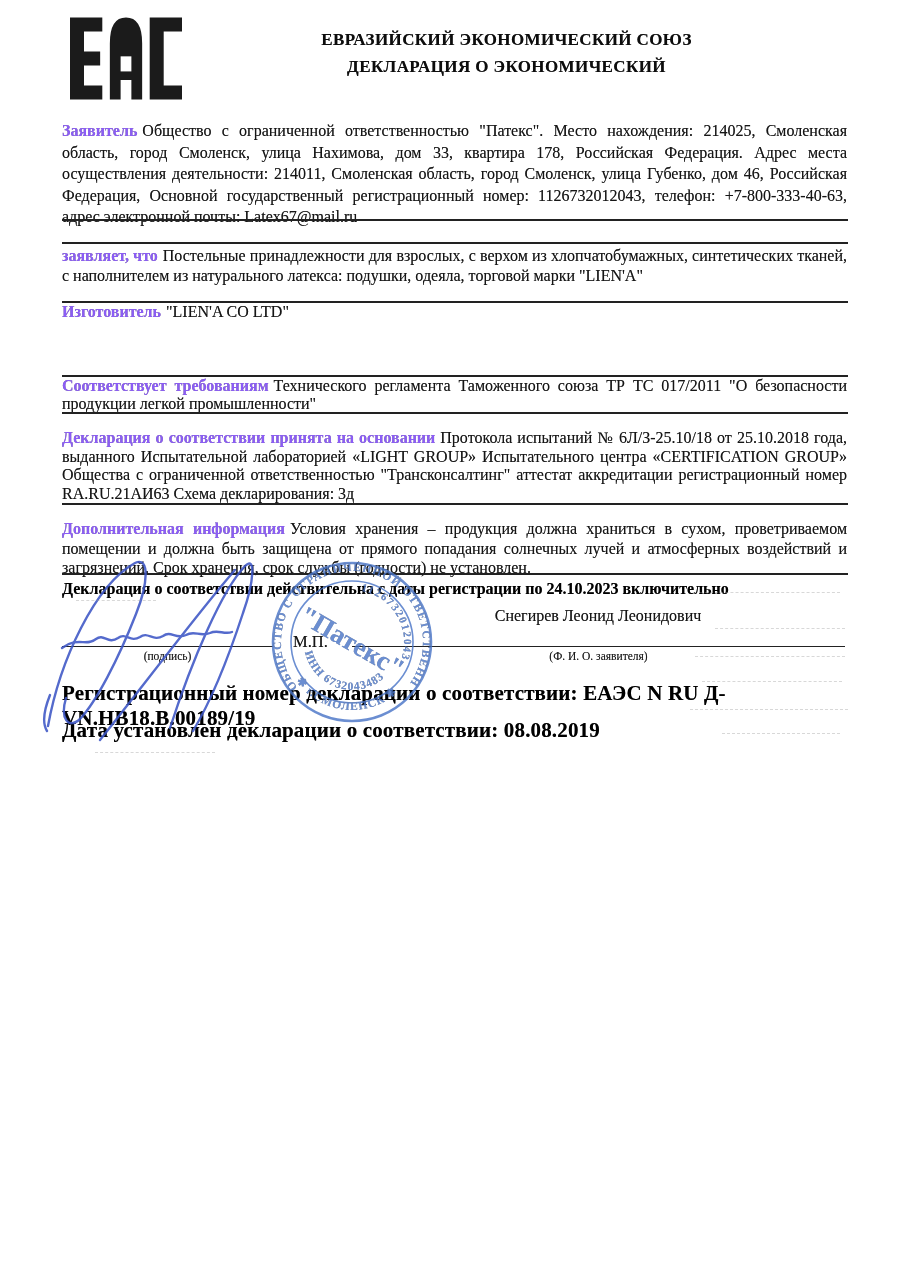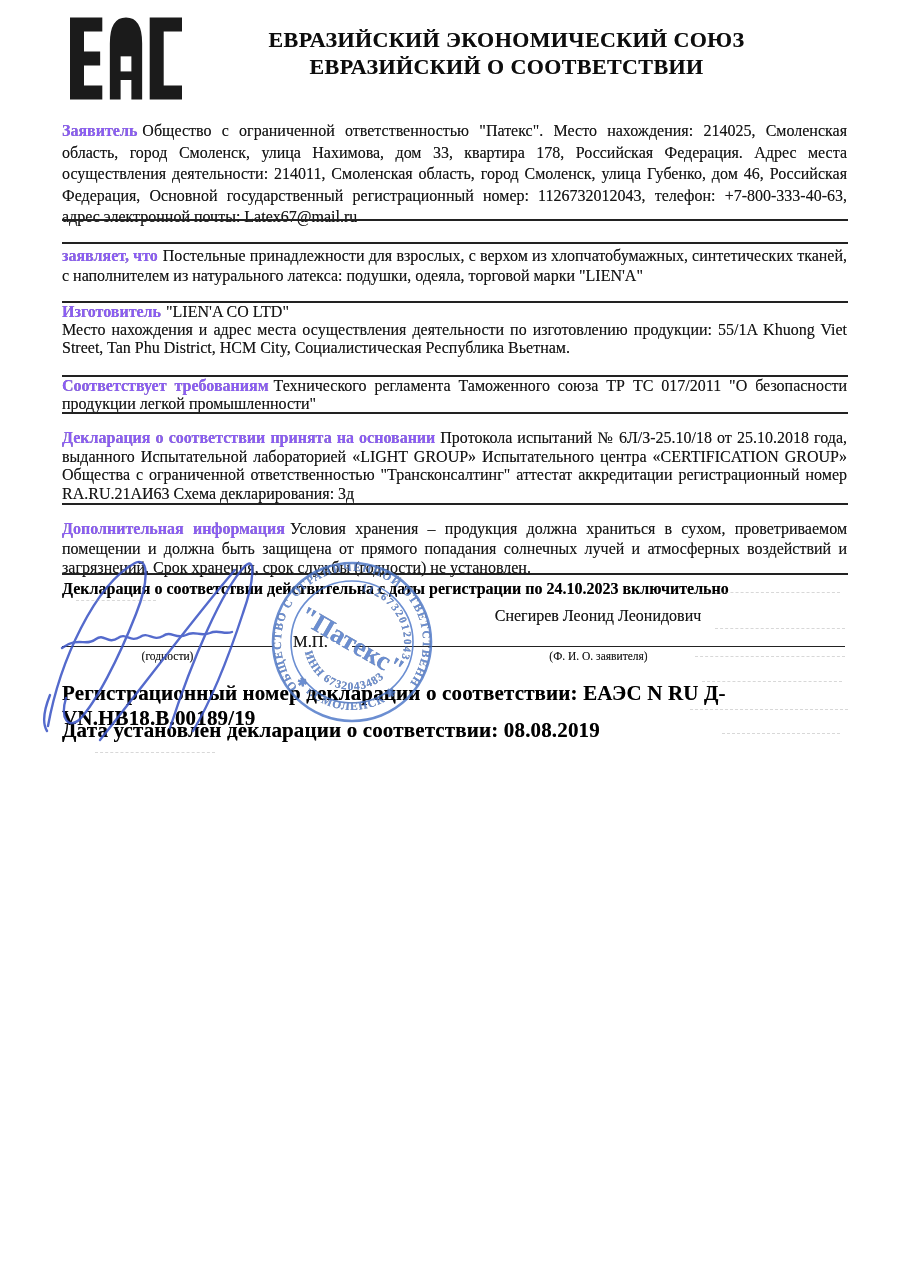--- a/index.html
+++ b/index.html
@@ -9,21 +9,21 @@
     text-shadow:0 0 .35px rgba(20,20,20,.55);
   }
   .abs { position:absolute; }
   .para { margin:0; font-size:16px; line-height:21.5px; }
   .just { text-align:justify; }
   .b { font-weight:700; color:#000; }
   .lead { font-weight:700; color:#8b5cf6; margin-right:5px; }
   .rule { position:absolute; left:62px; width:786px; height:0; border-top:2px solid #222; }
   .thinrule { position:absolute; height:0; border-top:1.6px solid #222; }
   .title { position:absolute; left:163px; top:26px; width:687px; text-align:center;
-           font-weight:700; font-size:22px; line-height:27px; letter-spacing:.4px; color:#0d0d0d; }
+           font-weight:700; font-size:17px; line-height:27px; letter-spacing:.4px; color:#0d0d0d; }
   .caption { position:absolute; font-size:11.5px; color:#1c1c1c; }
   .regline { position:absolute; left:62px; font-weight:700; font-size:21px; color:#000; letter-spacing:.15px; }
   .noise { position:absolute; border-top:1px dashed #9a9a9a; opacity:.38; height:0; }
   svg text { font-family:"Liberation Serif", serif; }
   .stampsvg { position:absolute; left:267px; top:557px; width:170px; height:170px; opacity:.82; }
   .sigsvg { position:absolute; left:20px; top:535px; width:280px; height:220px; }
 </style>
 </head>
 <body>
 
@@ -33,40 +33,39 @@
     <g fill="#1b1b1b">
       <path d="M0 0 H30 V13 H13 V31.5 H28 V44.5 H13 V63 H30 V76 H0 Z"></path>
       <path d="M37 76 V24 Q37 0 52 0 Q67 0 67 24 V76 H57 V58 H47 V76 Z"></path>
       <path d="M74 0 H104 V13 H87 V63 H104 V76 H74 Z"></path>
     </g>
     <rect x="47" y="36" width="10" height="14" fill="#ffffff"></rect>
   </svg>
 
   <div class="title">
     <div>ЕВРАЗИЙСКИЙ ЭКОНОМИЧЕСКИЙ СОЮЗ</div>
-    <div>ЕВРАЗИЙСКИЙ О СООТВЕТСТВИИ</div>
+    <div>ДЕКЛАРАЦИЯ О ЭКОНОМИЧЕСКИЙ</div>
   </div>
 
   <p class="abs para just" style="left:62px; top:120px; width:785px;">
     <span class="lead">Заявитель</span><span>Общество с ограниченной ответственностью "Патекс". Место нахождения: 214025, Смоленская область, город Смоленск, улица Нахимова, дом 33, квартира 178, Российская Федерация. Адрес места осуществления деятельности: 214011, Смоленская область, город Смоленск, улица Губенко, дом 46, Российская Федерация, Основной государственный регистрационный номер: 1126732012043, телефон: +7-800-333-40-63, адрес электронной почты: Latex67@mail.ru</span>
   </p>
   <div class="rule" style="top:219px;"></div>
 
   <div class="rule" style="top:242px;"></div>
 
   <p class="abs para just" style="left:62px; top:246px; width:785px; line-height:19.5px;">
     <span class="lead">заявляет, что</span><span>Постельные принадлежности для взрослых, с верхом из хлопчатобумажных, синтетических тканей, с наполнителем из натурального латекса: подушки, одеяла, торговой марки "LIEN'A"</span>
   </p>
   <div class="rule" style="top:301px;"></div>
 
   <div class="abs para" style="left:62px; top:303px; width:785px; line-height:18px;">
     <div>
       <span class="lead">Изготовитель</span><span>"LIEN'A CO LTD"</span>
     </div>
-    <div class="just">Место нахождения и адрес места осуществления деятельности по изготовлению продукции: 55/1A Khuong Viet Street, Tan Phu District, HCM City, Социалистическая Республика Вьетнам.</div>
   </div>
   <div class="rule" style="top:375px;"></div>
 
   <p class="abs para just" style="left:62px; top:377px; width:785px; line-height:17.5px;">
     <span class="lead">Соответствует требованиям</span><span>Технического регламента Таможенного союза ТР ТС 017/2011 "О безопасности продукции легкой промышленности"</span>
   </p>
   <div class="rule" style="top:412px;"></div>
 
   <p class="abs para just" style="left:62px; top:429px; width:785px; line-height:18.5px;">
     <span class="lead">Декларация о соответствии принята на основании</span><span>Протокола испытаний № 6Л/З-25.10/18 от 25.10.2018 года, выданного Испытательной лабораторией «LIGHT GROUP» Испытательного центра «CERTIFICATION GROUP» Общества с ограниченной ответственностью "Трансконсалтинг" аттестат аккредитации регистрационный номер RA.RU.21АИ63 Схема декларирования: 3д</span>
@@ -74,21 +73,21 @@
   <div class="rule" style="top:503px;"></div>
 
   <p class="abs para just" style="left:62px; top:519px; width:785px; line-height:19.5px;">
     <span class="lead">Дополнительная информация</span><span>Условия хранения – продукция должна храниться в сухом, проветриваемом помещении и должна быть защищена от прямого попадания солнечных лучей и атмосферных воздействий и загрязнений. Срок хранения, срок службы (годности) не установлен.</span>
   </p>
   <div class="rule" style="top:573px;"></div>
 
   <p class="abs para b" style="left:62px; top:578px; width:785px;">Декларация о соответствии действительна с даты регистрации по 24.10.2023 включительно</p>
 
   <div class="thinrule" style="left:62px; top:646px; width:211px;"></div>
-  <div class="caption" style="left:110px; top:650px; width:115px; text-align:center;">(годности)</div>
+  <div class="caption" style="left:110px; top:650px; width:115px; text-align:center;">(подпись)</div>
 
   <div class="abs" style="left:293px; top:632px; font-size:16.5px;">М.П.</div>
 
   <div class="abs" style="left:352px; top:607px; width:492px; text-align:center; font-size:16px;">Снегирев Леонид Леонидович</div>
   <div class="thinrule" style="left:352px; top:646px; width:493px;"></div>
   <div class="caption" style="left:352px; top:650px; width:493px; text-align:center;">(Ф. И. О. заявителя)</div>
 
   <div class="regline" style="top:681px;">
     <span>Регистрационный номер декларации о соответствии:</span>
     <span>ЕАЭС N RU Д-VN.НВ18.В.00189/19</span>

